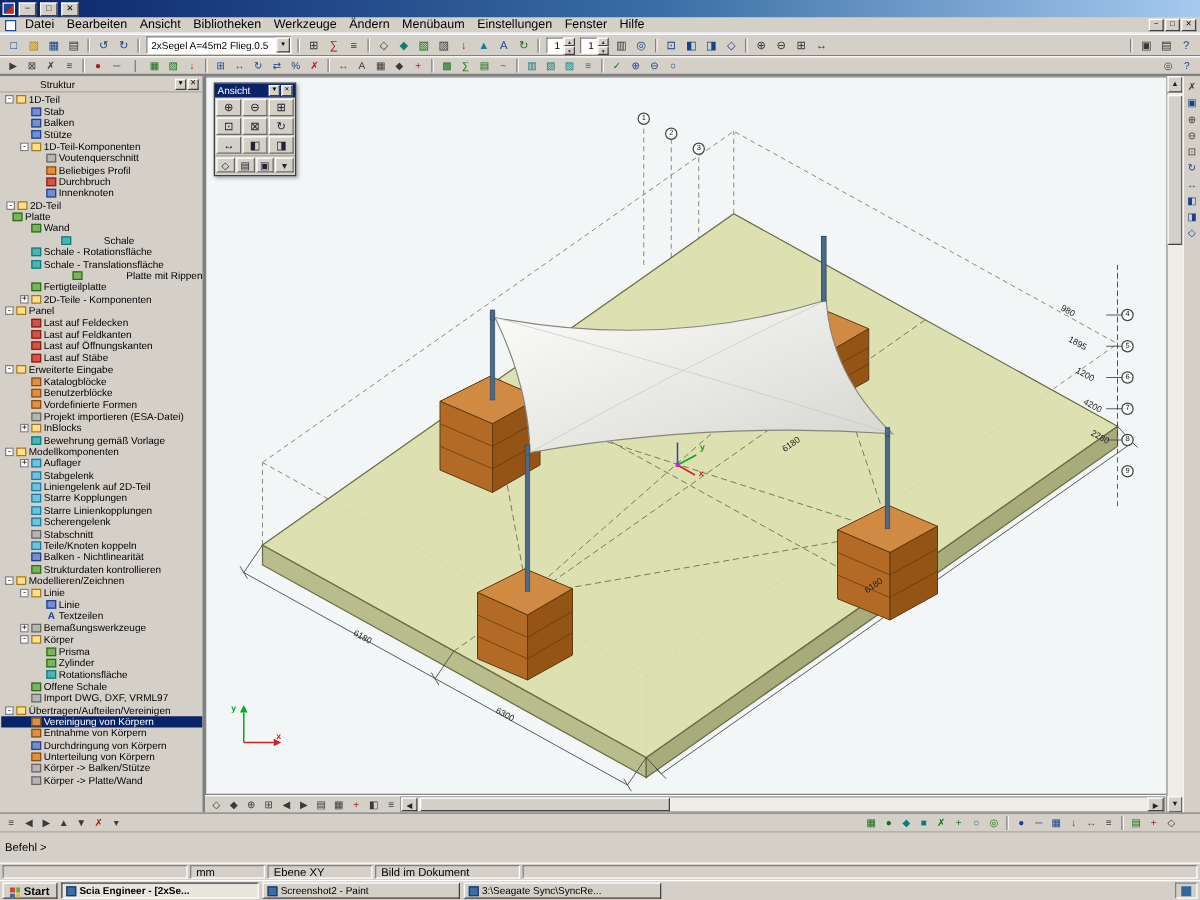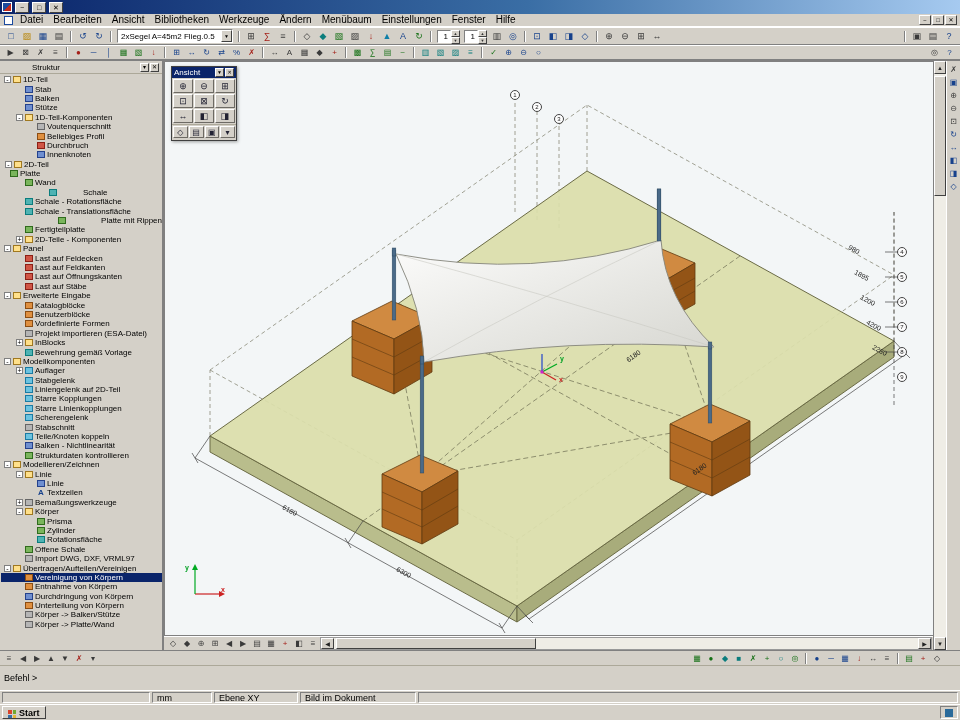--- a/index.html
+++ b/index.html
@@ -805,17 +805,31 @@
   <div class="taskbar">
     <span class="start-btn">
       <span class="win-flag">
         <i style="background:#d9442c"></i>
           <i style="background:#6fa832"></i>
           <i style="background:#3a6ea5"></i>
           <i style="background:#e3b63a"></i>
       </span>
       <span>Start</span>
     </span>
+    <span id="task-buttons" style="display:flex;gap:3px">
+        <span class="task-btn active">
+          <span class="task-ic"></span>
+          <span class="task-label">Scia Engineer - [2xSe...</span>
+        </span>
+        <span class="task-btn">
+          <span class="task-ic"></span>
+          <span class="task-label">Screenshot2 - Paint</span>
+        </span>
+        <span class="task-btn">
+          <span class="task-ic"></span>
+          <span class="task-label">3:\Seagate Sync\SyncRe...</span>
+        </span>
+      </span>
     <span class="tray">
       <span class="tray-ic"></span>
     </span>
   </div>
 </div>
 
 </body></html>

